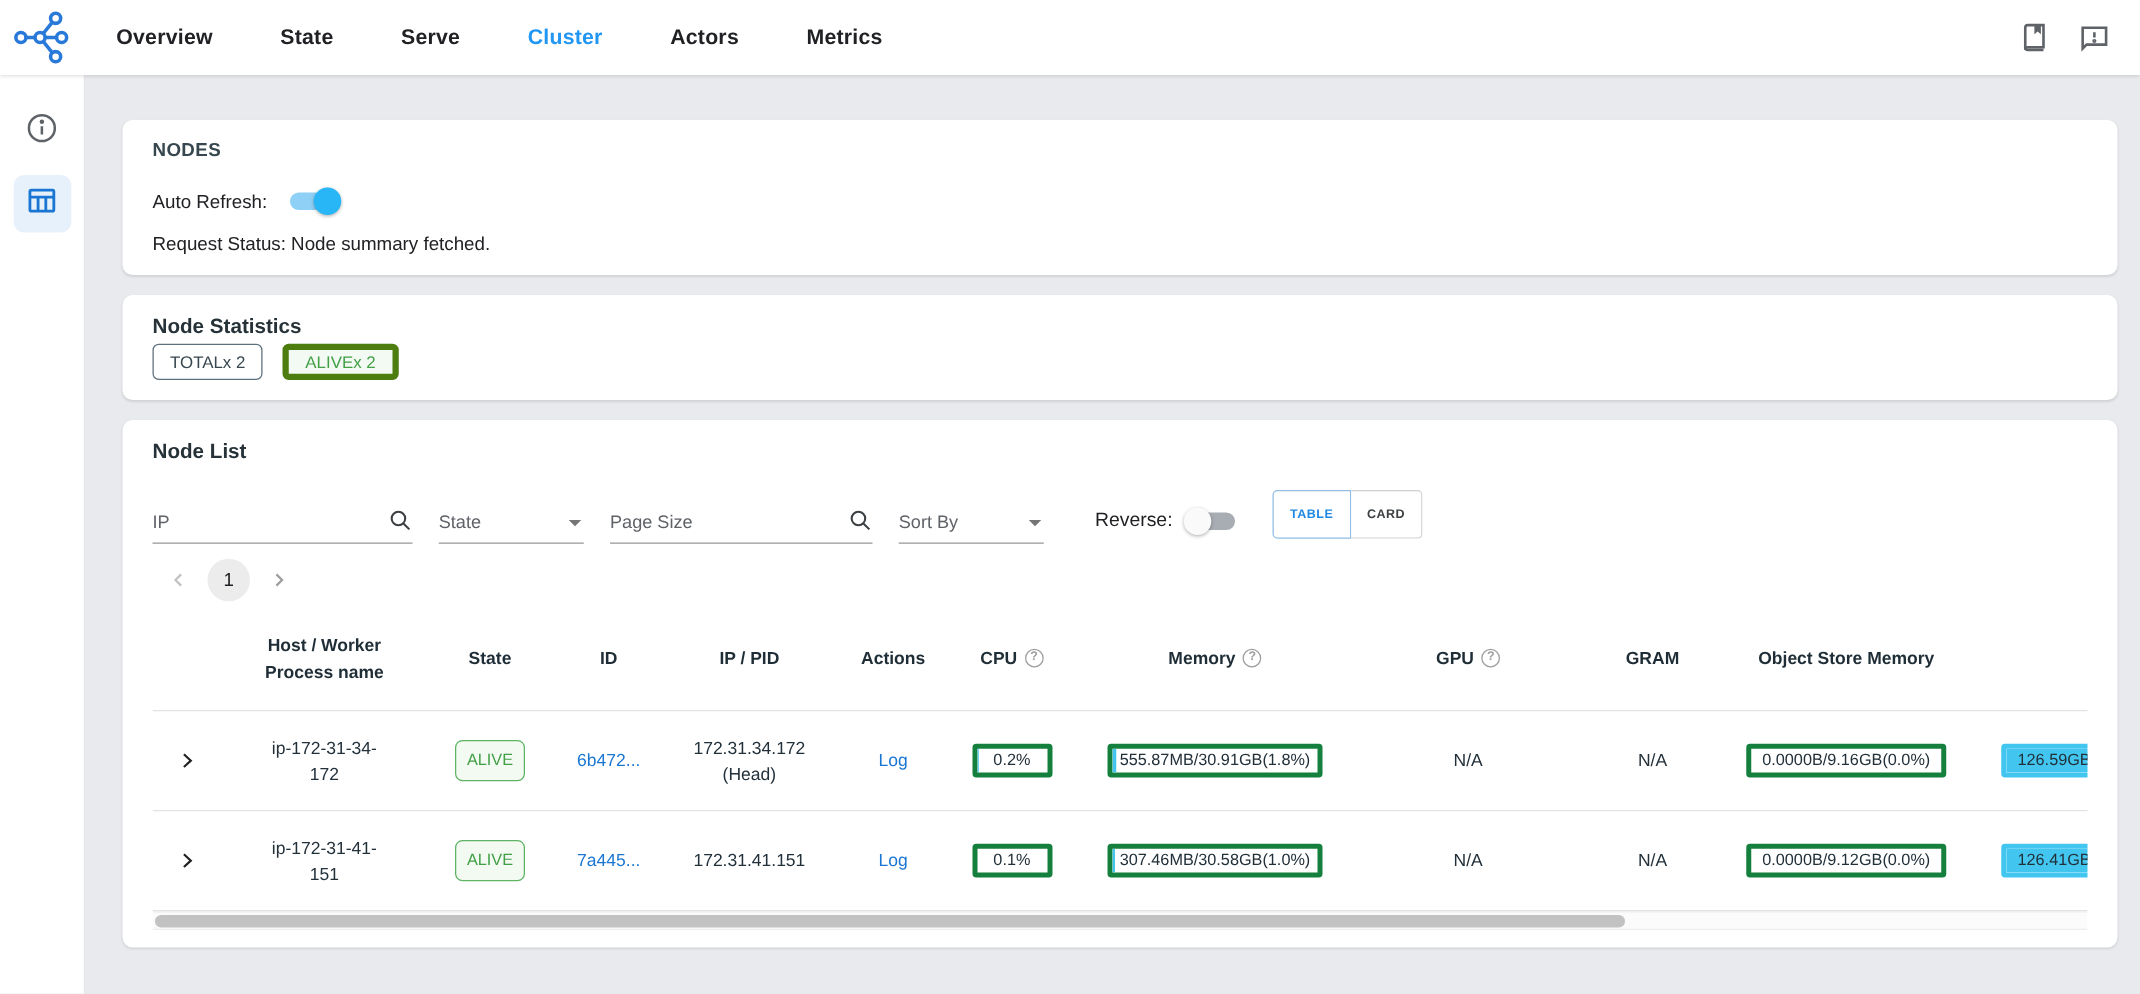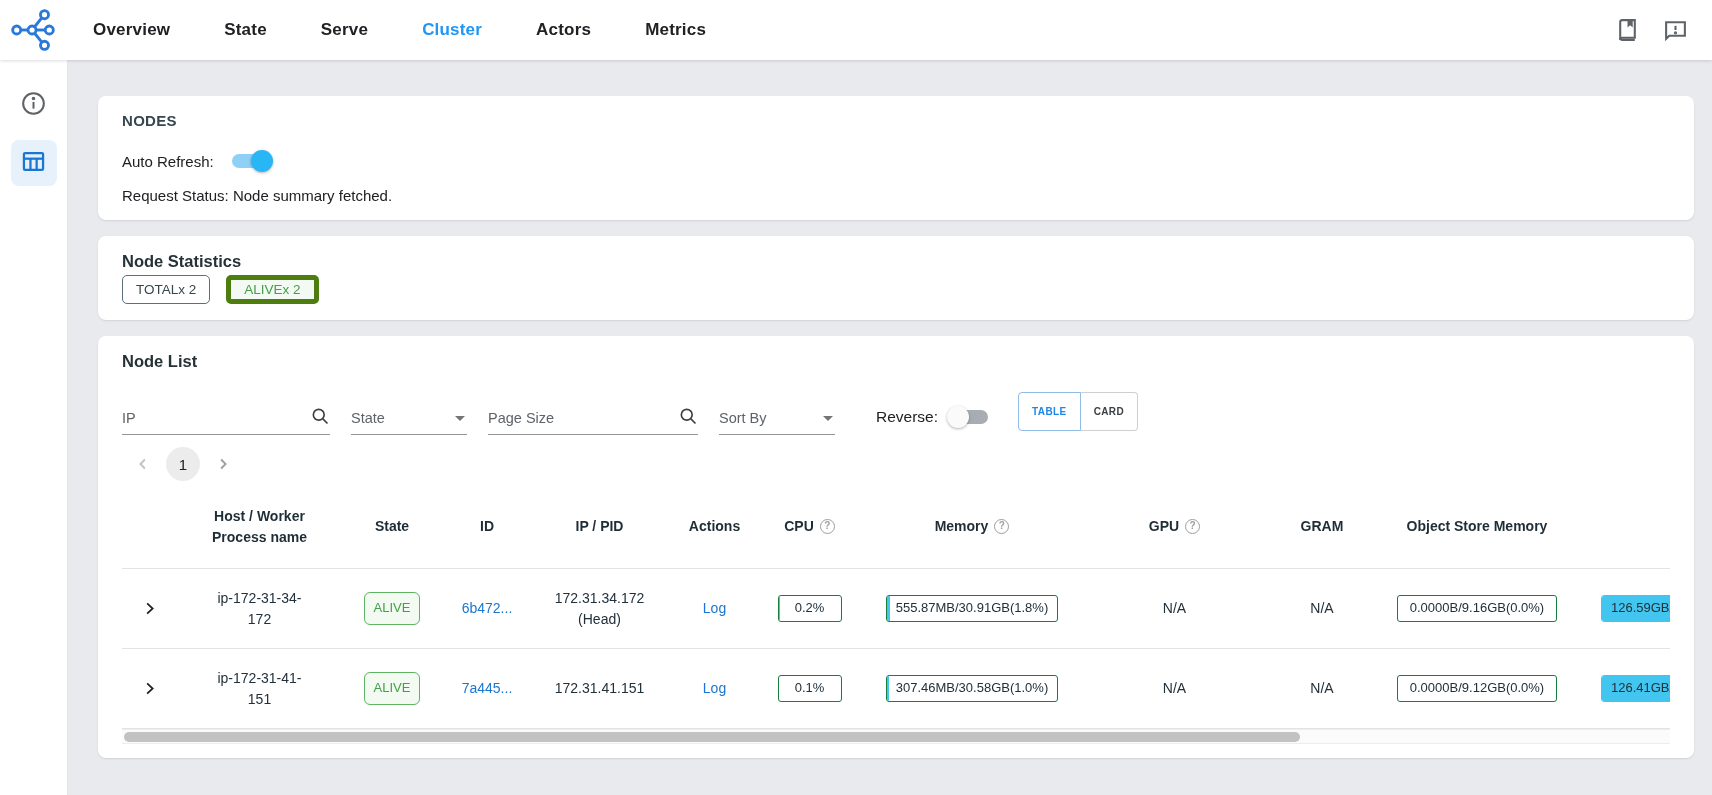--- a/index.html
+++ b/index.html
@@ -76,21 +76,21 @@
   .thead .c { font-weight:700; color:#1f2d36; }
   .hcell { display:flex; flex-direction:row; align-items:center; gap:6px; }
   .c-expand { flex:0 0 55px; } .c-host { flex:0 0 165px; padding:0 30px; } .c-state { flex:0 0 100px; }
   .c-id { flex:0 0 90px; } .c-ip { flex:0 0 135px; } .c-actions { flex:0 0 95px; } .c-cpu { flex:0 0 95px; }
   .c-memory { flex:0 0 230px; } .c-gpu { flex:0 0 175px; } .c-gram { flex:0 0 120px; }
   .c-ostore { flex:0 0 190px; } .c-disk { flex:0 0 230px; }
   .help-icon { width:15px; height:15px; border:1.5px solid #9e9e9e; border-radius:50%; color:#9e9e9e; font-size:10px; font-weight:700; display:inline-flex; align-items:center; justify-content:center; cursor:pointer; }
   .alive-chip { border:1px solid #5fb463; color:#43a047; background:#f2faf2; border-radius:6px; padding:6px 9px; font-size:13px; }
   a.tlink { color:#1976d2; text-decoration:none; font-size:14px; cursor:pointer; }
   .expand-btn { cursor:pointer; width:28px; height:28px; display:flex; align-items:center; justify-content:center; }
-  .pbox { position:relative; overflow:hidden; display:inline-flex; align-items:center; justify-content:center; height:27px; border:1px solid #15803d; border-radius:3px; background:#fff; font-size:13px; color:#22303a; padding:0 3px; }
+  .pbox { position:relative; overflow:hidden; display:inline-flex; align-items:center; justify-content:center; height:27px; border:4px solid #15803d; border-radius:3px; background:#fff; font-size:13px; color:#22303a; padding:0 3px; }
   .pbox span { position:relative; z-index:1; white-space:nowrap; }
   .pfill { position:absolute; left:0; top:0; bottom:0; background:#42c6f0; z-index:0; }
   .pbox-cpu { width:64px; } .pbox-mem { width:172px; } .pbox-ostore { width:160px; }
   .pbox-disk { width:172px; border-color:#42c6f0; justify-content:flex-start; padding-left:9px; }
 
   
   .hscroll { height:15px; background:#fbfbfb; border-top:1px solid #ededed; border-bottom:1px solid #ededed; position:relative; }
   .hthumb { position:absolute; left:2px; top:2px; height:10px; width:76%; background:#c2c2c2; border-radius:5px; cursor:pointer; }
 </style>
 </head>

